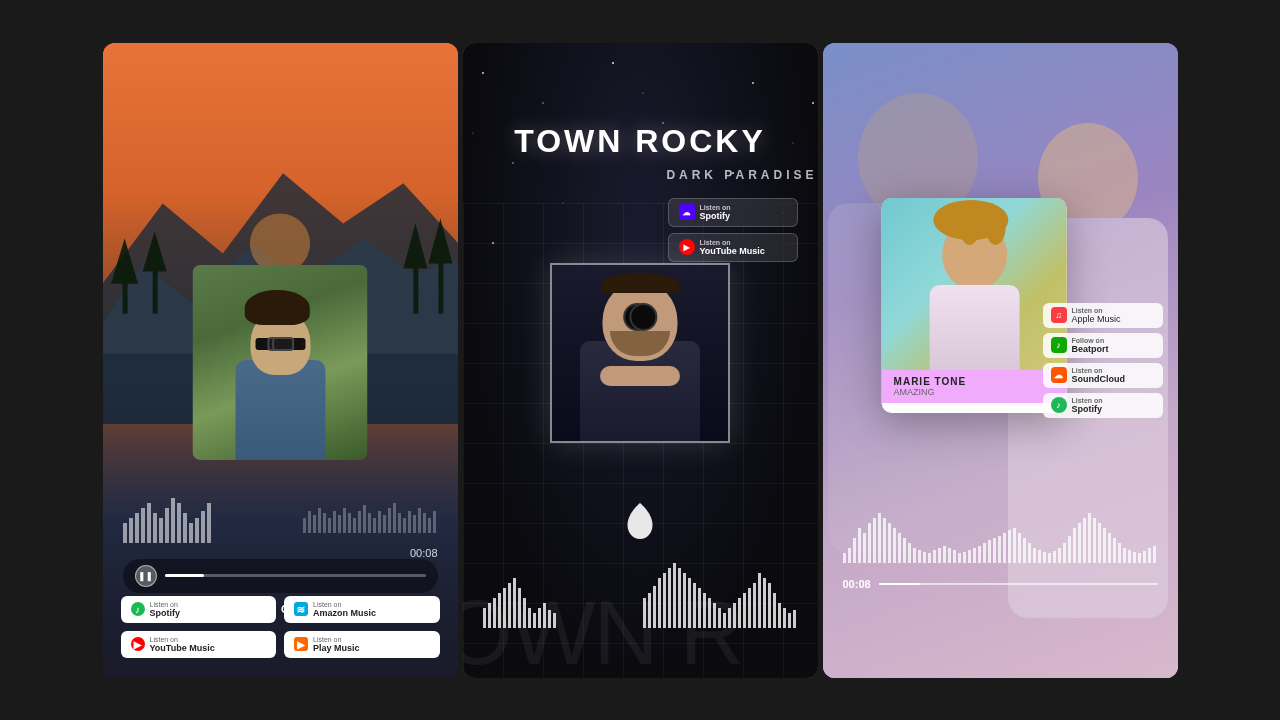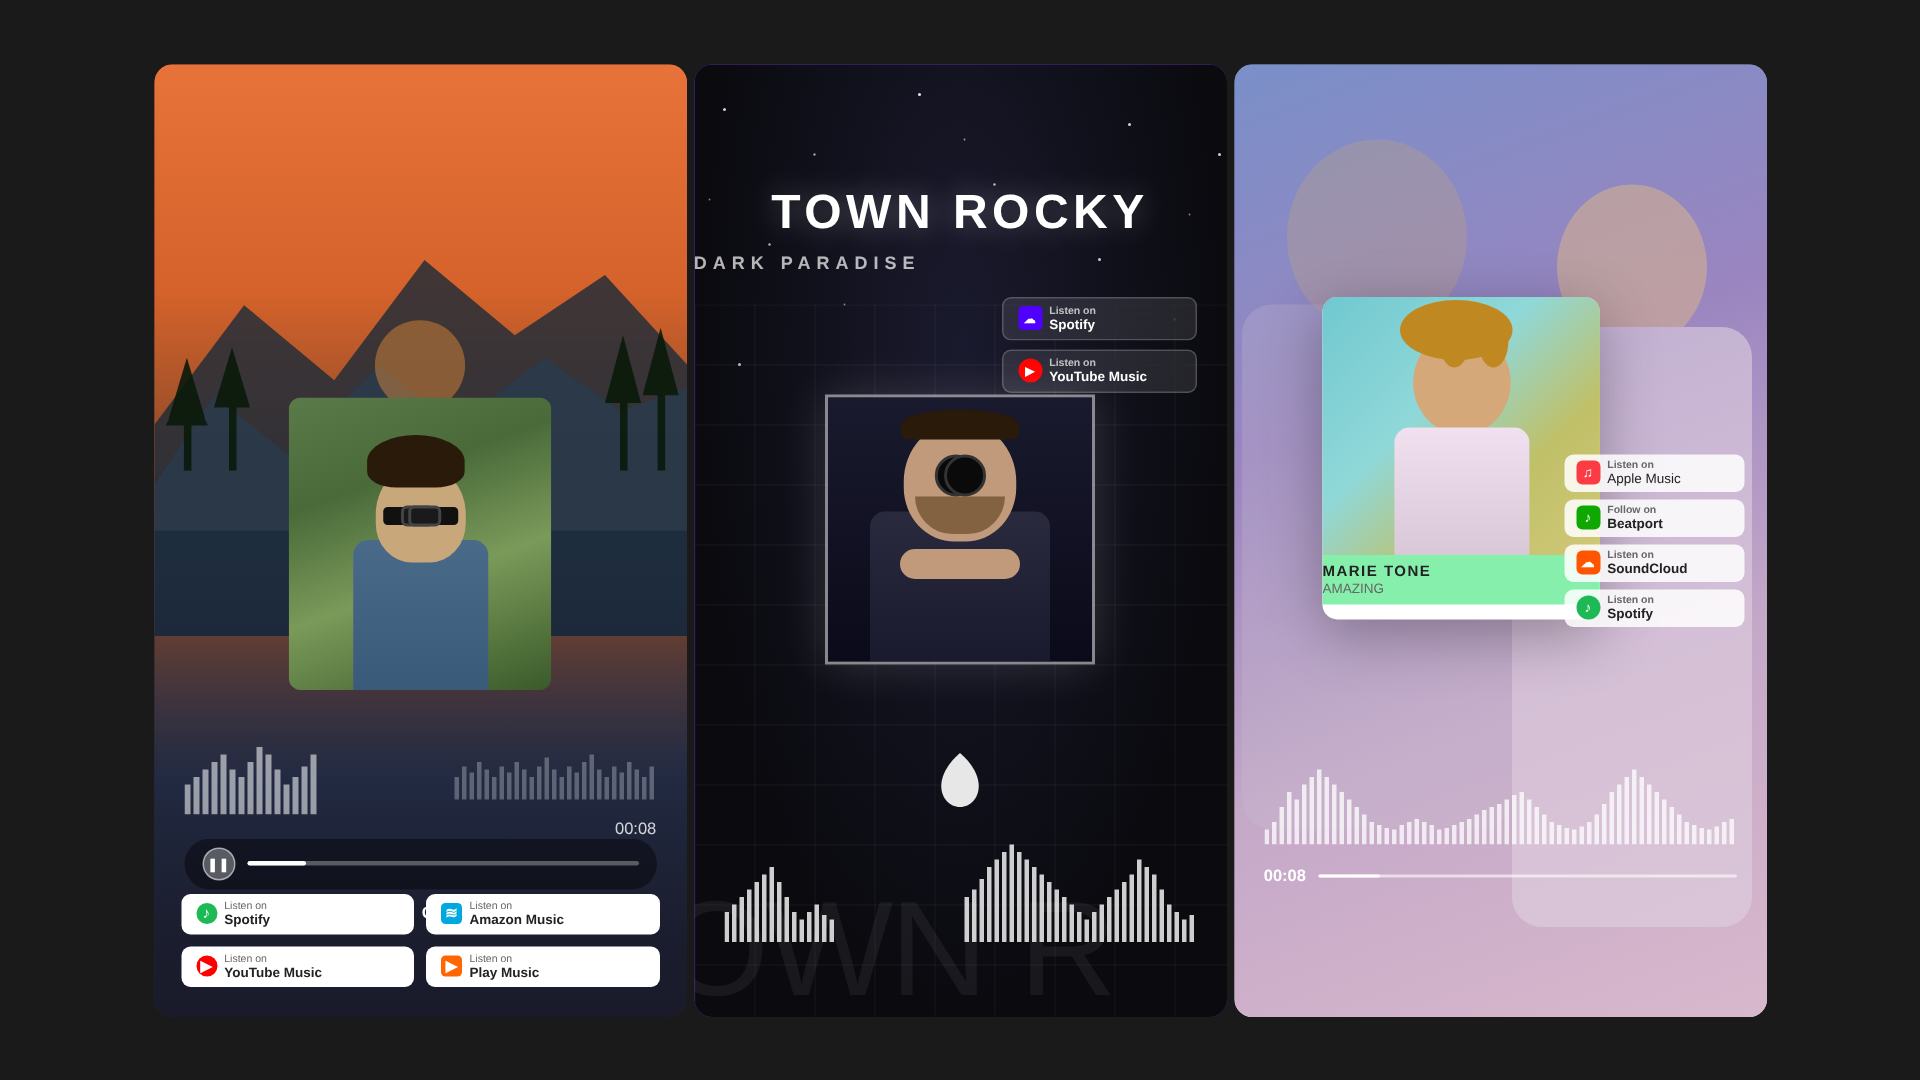--- a/index.html
+++ b/index.html
@@ -191,21 +191,21 @@
     .stream-service-name {
       font-size: 9px;
       font-weight: 700;
       color: #222;
     }
 
     
     .card-2 {
       width: 355px;
       height: 635px;
-      background: #6d28d9;
+      background: #15803d;
       position: relative;
       z-index: 2;
       margin: 6px 5px;
     }
 
     .stars-bg {
       position: absolute;
       top: 0; left: 0; right: 0; bottom: 0;
       background: radial-gradient(ellipse at 50% 30%, #1a1a2e 0%, #0a0a0f 70%);
     }
@@ -222,21 +222,21 @@
       letter-spacing: 3px;
       z-index: 10;
       text-shadow: 0 0 20px rgba(255,255,255,0.3);
     }
 
     .card2-subtitle {
       position: absolute;
       top: 120px;
       left: 0;
       right: 0;
-      text-align: left;
+      text-align: right;
       color: rgba(255,255,255,0.7);
       font-size: 12px;
       font-weight: 600;
       letter-spacing: 4px;
       z-index: 10;
     }
 
     .card2-streaming-btns {
       position: absolute;
       top: 155px;
@@ -369,22 +369,22 @@
     }
 
     .card3-album-photo {
       width: 100%;
       height: 80%;
       background: linear-gradient(135deg, #7ec8c8 0%, #9ad8d8 30%, #c8b870 70%, #d4c88a 100%);
       position: relative;
     }
 
     .card3-album-info {
-      padding: 6px 0;
-      background: #86efac;
+      padding: 6px 12px;
+      background: #f0abfc;
     }
 
     .card3-artist-name {
       font-size: 10px;
       font-weight: 800;
       color: #222;
       letter-spacing: 1px;
     }
 
     .card3-track-name {

